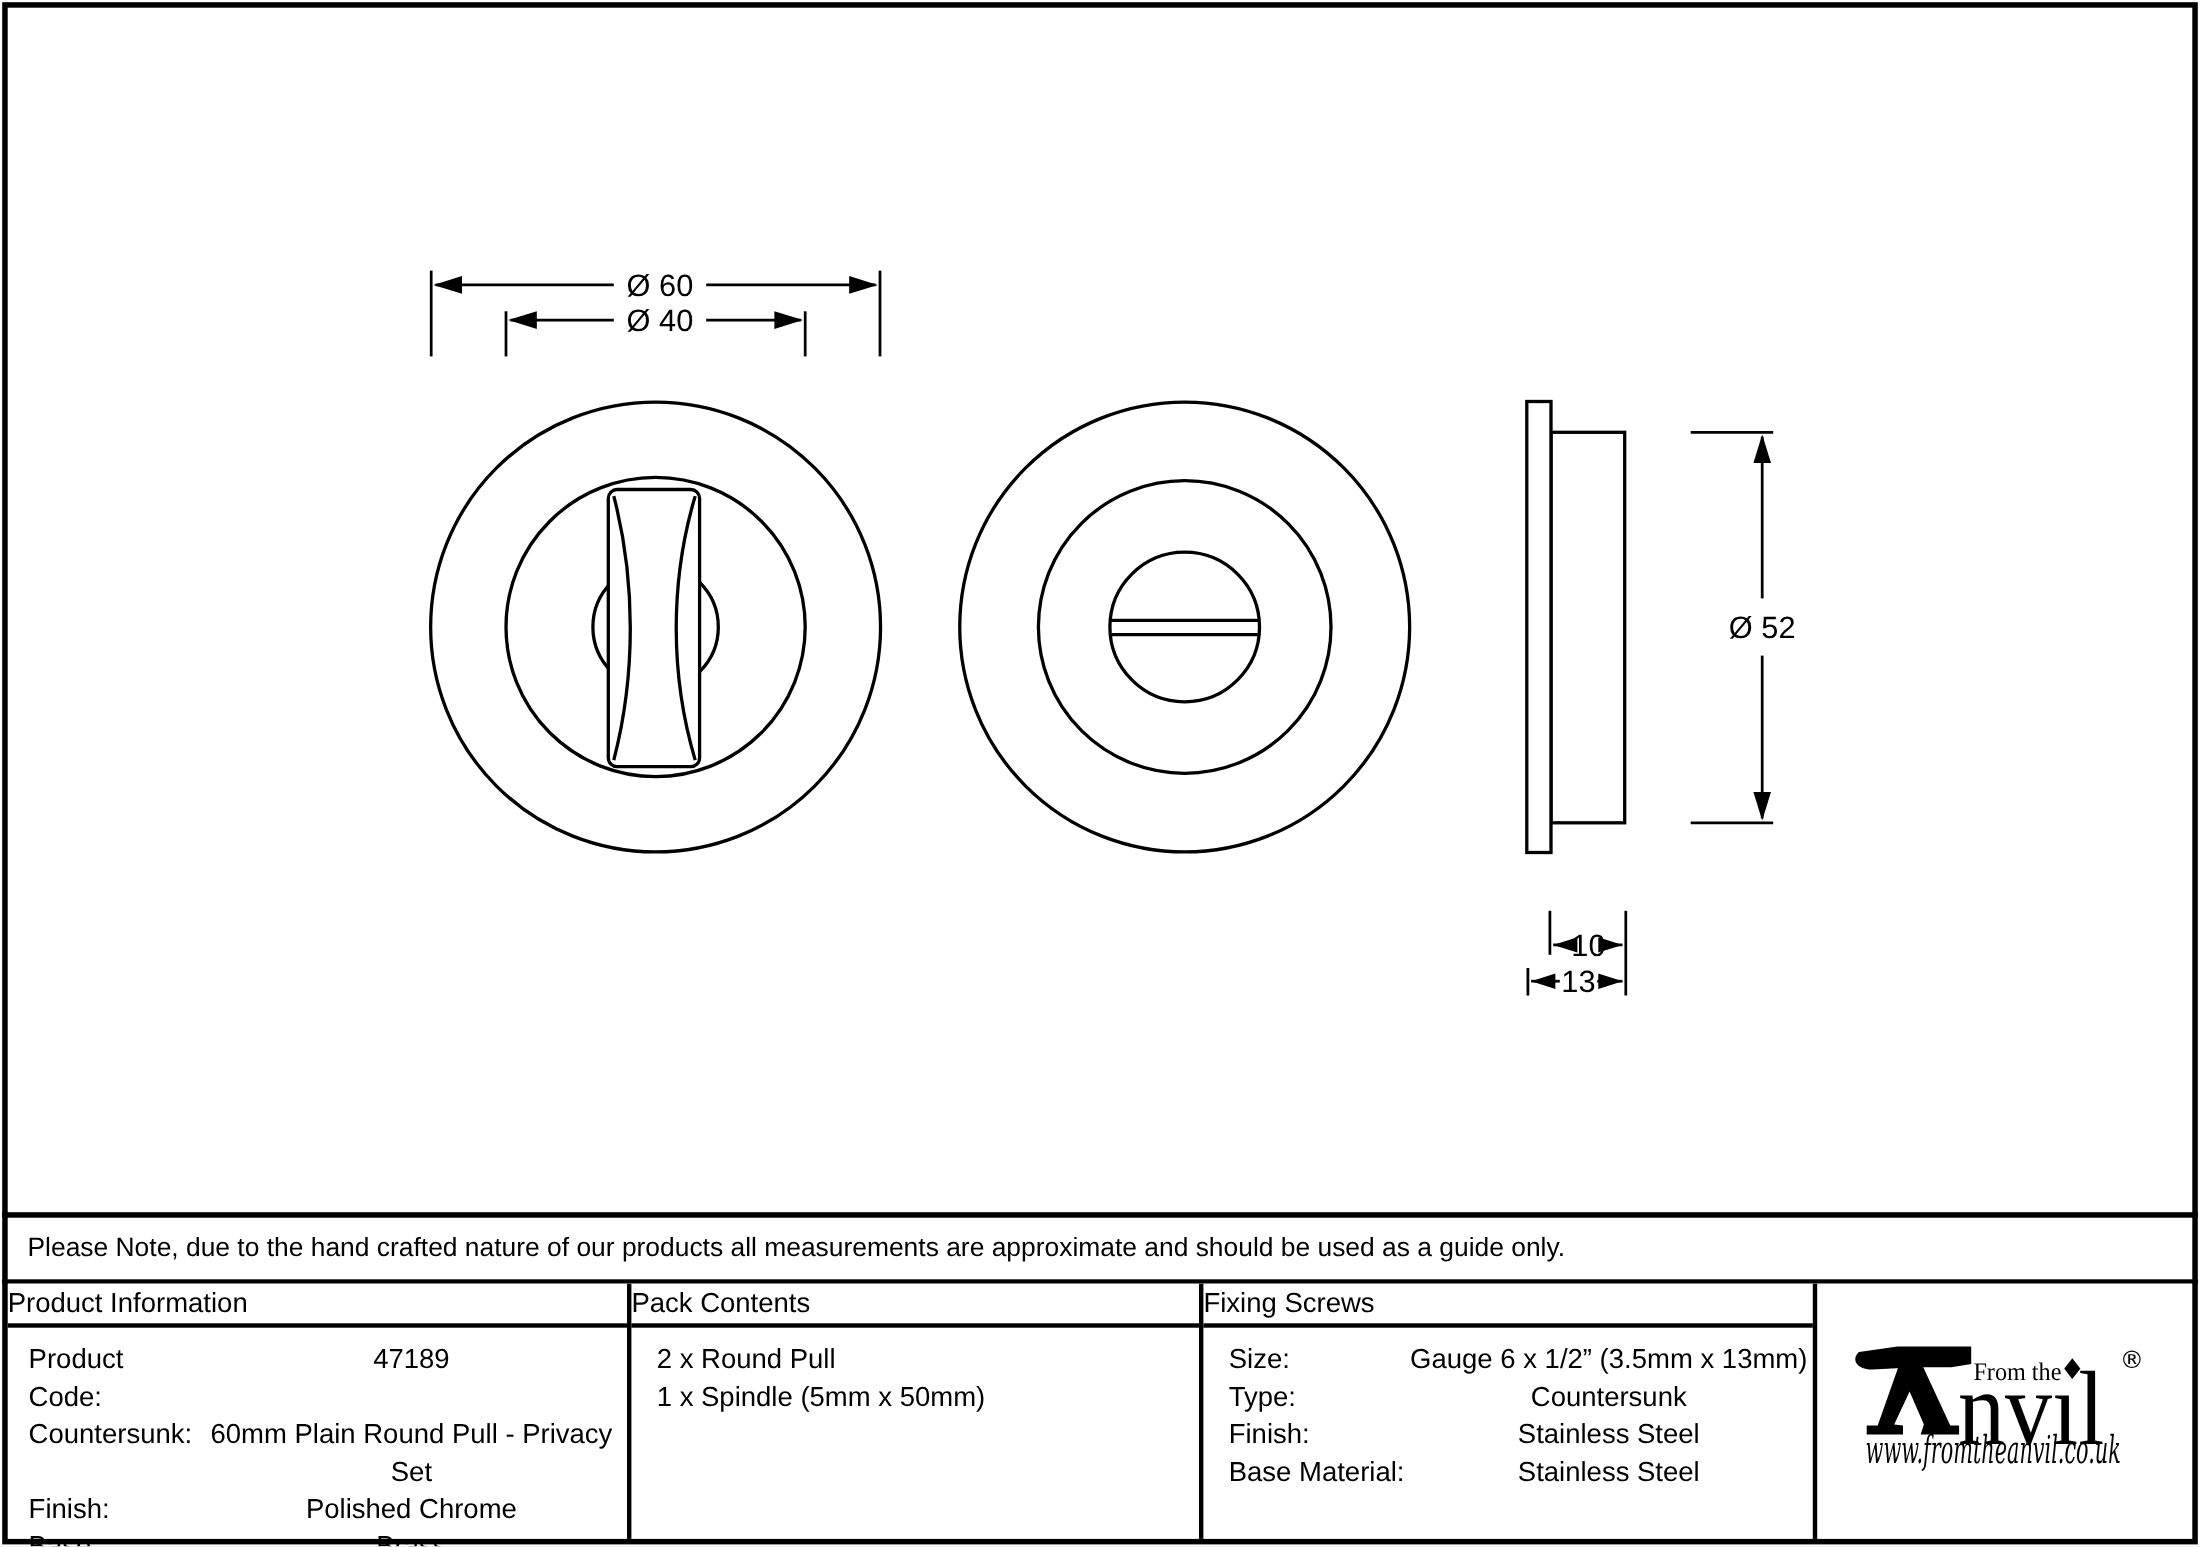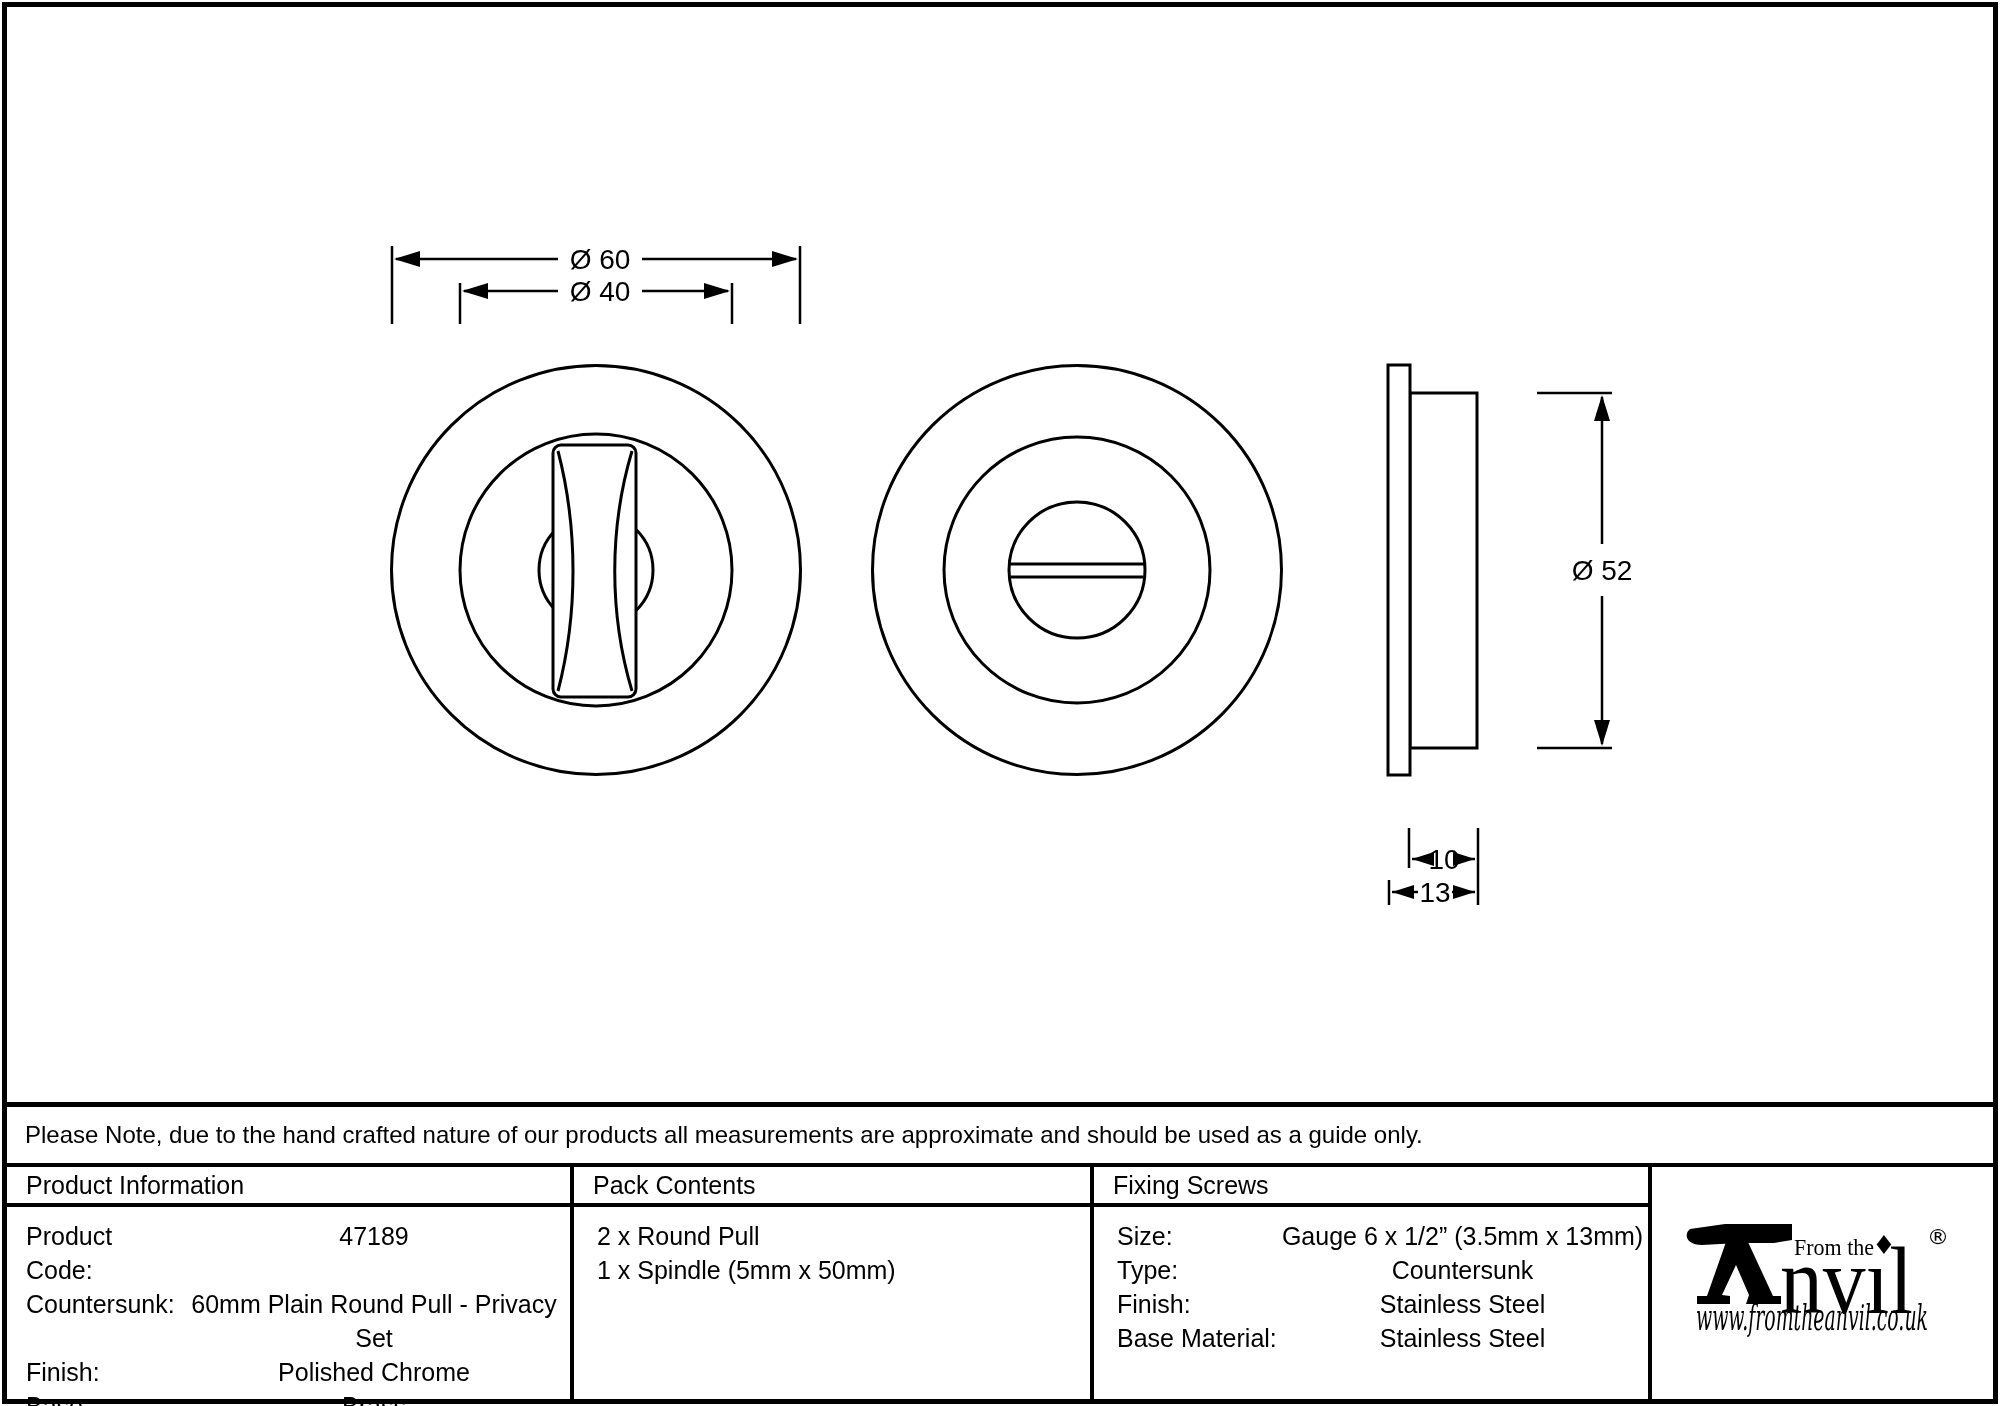--- a/index.html
+++ b/index.html
@@ -19,21 +19,21 @@
     position:absolute;left:7px;right:7px;top:1167px;bottom:7px;
     display:flex;align-items:stretch;z-index:2;background:#fff;
   }
   .col{box-sizing:border-box;}
   .col-product{width:567px;border-right:4px solid #000;}
   .col-pack{width:520px;border-right:4px solid #000;}
   .col-screws{width:558px;border-right:4px solid #000;}
   .col-logo{flex:1;display:flex;align-items:center;justify-content:center;}
   .cell-header{
     height:40px;box-sizing:border-box;border-bottom:4px solid #000;
-    display:flex;align-items:center;padding-left:19px;font-size:25px;
+    display:flex;align-items:center;font-size:25px;
   }
   .cell-body{padding:12px 0 0 19px;font-size:25px;line-height:34px;}
   .col-pack .cell-body,.col-screws .cell-body{padding-left:23px;}
   .kv-row{display:flex;}
   .kv-row .k{flex:0 0 152px;}
   .col-screws .kv-row .k{flex:0 0 160px;}
   .kv-row .v{flex:1;text-align:center;}
   .logo-svg{display:block;}
 </style>
 </head>

